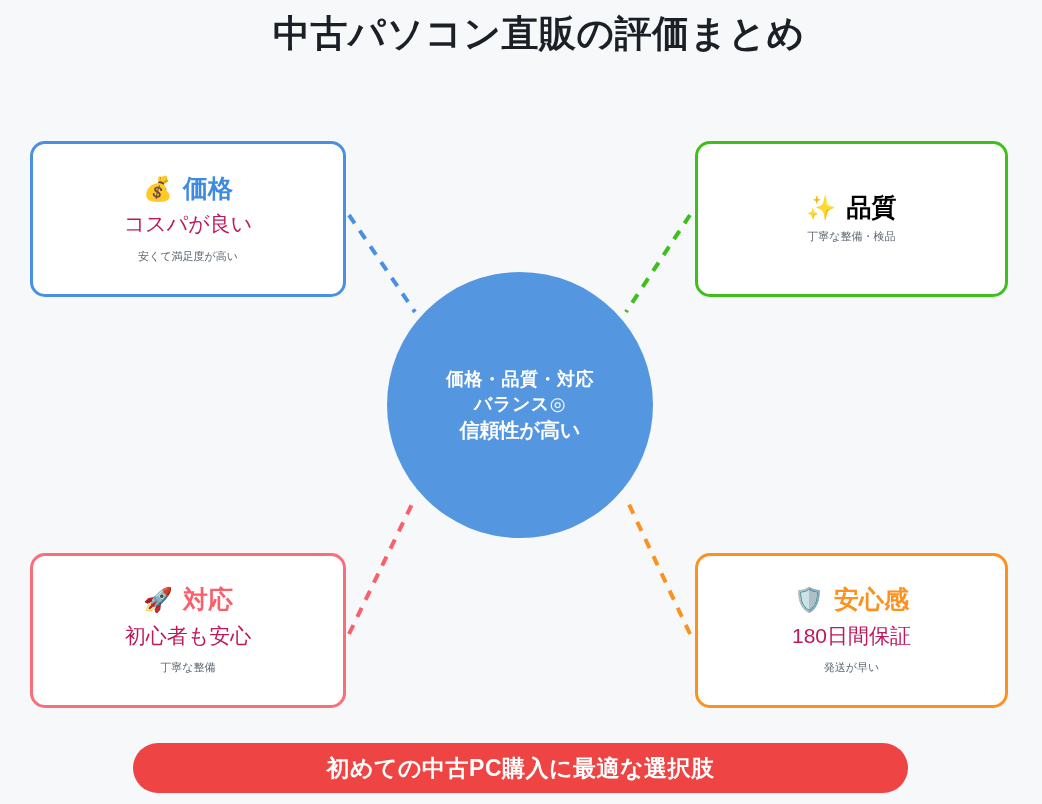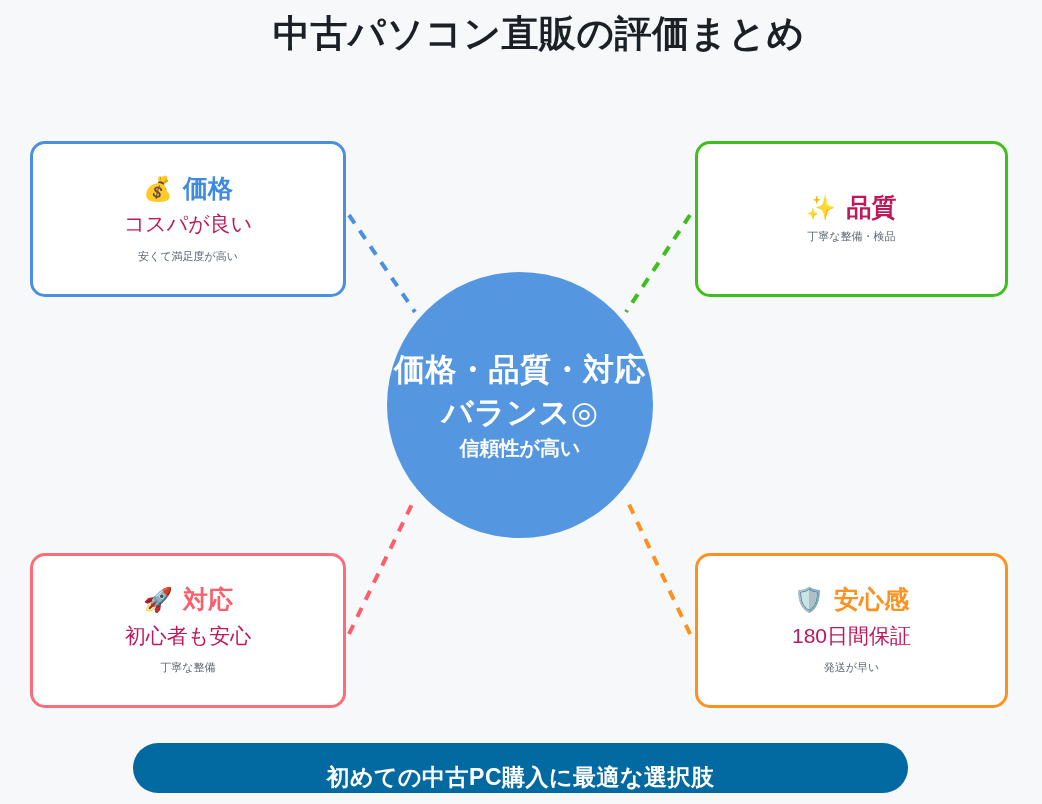--- a/index.html
+++ b/index.html
@@ -85,21 +85,21 @@
     color: #5c6672;
     line-height: 1.25;
   }
 
   #card-price   { left: 30px;  top: 141px; width: 316px; height: 156px; border-color: #4a90e2; }
   #card-quality { left: 695px; top: 141px; width: 313px; height: 156px; border-color: #3fbf1b; }
   #card-support { left: 30px;  top: 553px; width: 316px; height: 155px; border-color: #fa6d7a; }
   #card-trust   { left: 695px; top: 553px; width: 313px; height: 155px; border-color: #fb9220; }
 
   #card-price   .card-title { color: #3d8ae0; }
-  #card-quality .card-title { color: #be185d; }
+  #card-quality .card-title { color: #000000; }
   #card-support .card-title { color: #f9606b; }
   #card-trust   .card-title { color: #fb9220; }
 
   
   .center-circle {
     position: absolute;
     left: 387px;
     top: 272px;
     width: 266px;
     height: 266px;
@@ -107,43 +107,43 @@
     background: #5596e0;
     display: flex;
     flex-direction: column;
     align-items: center;
     justify-content: center;
     text-align: center;
     color: #ffffff;
   }
   .center-line1,
   .center-line2 {
-    font-size: 31px;
+    font-size: 18px;
     font-weight: bold;
     line-height: 1.38;
     letter-spacing: 0.5px;
   }
   .center-sub {
     font-size: 20px;
     font-weight: bold;
     line-height: 1.3;
     margin-top: 0;
   }
 
   
   .banner {
     position: absolute;
     left: 133px;
     top: 743px;
     width: 775px;
     height: 50px;
-    background: #0369a1;
+    background: #ef4444;
     border-radius: 25px;
     display: flex;
-    align-items: flex-end;
+    align-items: center;
     justify-content: center;
     color: #ffffff;
     font-size: 23px;
     font-weight: bold;
     letter-spacing: 0.5px;
     box-sizing: border-box;
   }
 </style>
 </head>
 <body>

